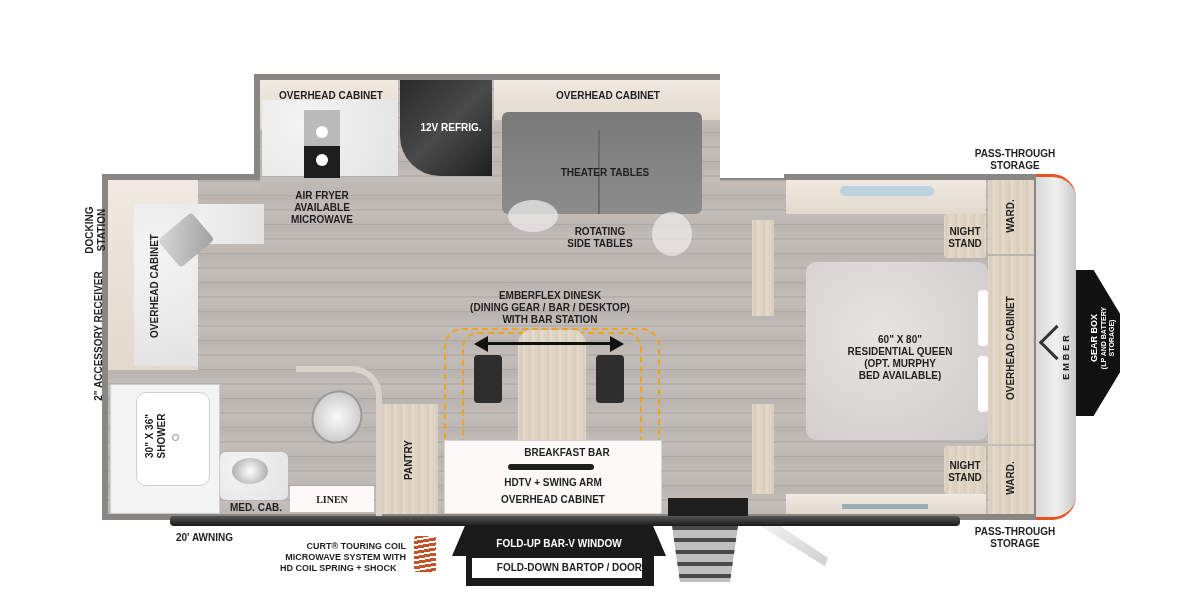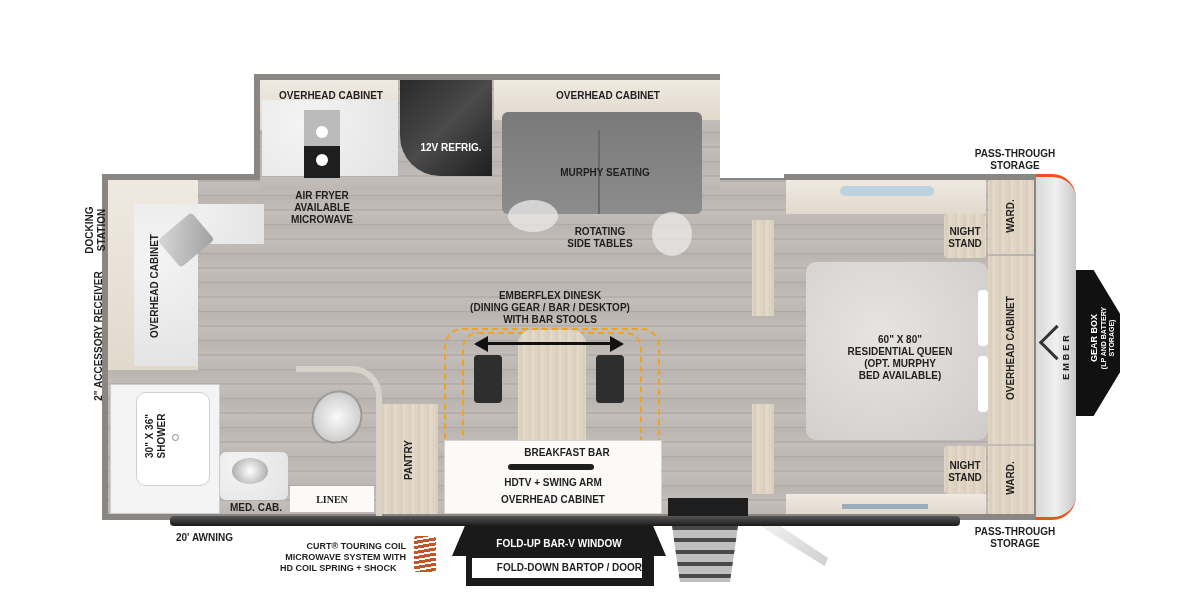--- a/index.html
+++ b/index.html
@@ -34,27 +34,27 @@
   <div class="lbl" style="left:264px;top:90px;width:134px;">OVERHEAD CABINET</div>
   <div class="abs" style="left:304px;top:110px;width:36px;height:68px;background:#bbb;"></div>
   <div class="abs" style="left:304px;top:146px;width:36px;height:32px;background:#1e1e1e;"></div>
   <div class="abs" style="left:316px;top:126px;width:12px;height:12px;border-radius:50%;background:#fff;"></div>
   <div class="abs" style="left:316px;top:154px;width:12px;height:12px;border-radius:50%;background:#fff;"></div>
   <div class="lbl" style="left:272px;top:190px;width:100px;">AIR FRYER</div>
   <div class="lbl" style="left:272px;top:202px;width:100px;">AVAILABLE</div>
   <div class="lbl" style="left:272px;top:214px;width:100px;">MICROWAVE</div>
 
   <div class="abs dark" style="left:400px;top:80px;width:92px;height:96px;border-radius:0 0 0 40px;"></div>
-  <div class="lbl white" style="left:406px;top:122px;width:90px;margin-top:20px;">12V REFRIG.</div>
+  <div class="lbl white" style="left:406px;top:122px;width:90px;">12V REFRIG.</div>
 
   <div class="abs cab" style="left:494px;top:80px;width:226px;height:40px;"></div>
   <div class="lbl" style="left:520px;top:90px;width:176px;">OVERHEAD CABINET</div>
   <div class="abs" style="left:502px;top:112px;width:200px;height:102px;background:linear-gradient(180deg,#7a7a7a,#8c8c8c);border-radius:6px;"></div>
   <div class="abs" style="left:598px;top:130px;width:2px;height:84px;background:#6a6a6a;"></div>
-  <div class="lbl white" style="left:530px;top:167px;width:150px;color:#1f1f1f;">MURPHY SEATING</div>
+  <div class="lbl white" style="left:530px;top:167px;width:150px;color:#1f1f1f;">THEATER TABLES</div>
   <div class="abs" style="left:508px;top:200px;width:50px;height:32px;border-radius:50%;background:rgba(235,235,235,0.75);"></div>
   <div class="abs" style="left:652px;top:212px;width:40px;height:44px;border-radius:50%;background:rgba(235,235,235,0.75);"></div>
   <div class="lbl" style="left:550px;top:226px;width:100px;">ROTATING</div>
   <div class="lbl" style="left:550px;top:238px;width:100px;">SIDE TABLES</div>
 
   <div class="abs cab" style="left:108px;top:180px;width:90px;height:190px;"></div>
   <div class="abs counter" style="left:134px;top:204px;width:130px;height:40px;"></div>
   <div class="abs counter" style="left:134px;top:204px;width:64px;height:162px;"></div>
   <div class="abs" style="left:164px;top:222px;width:44px;height:36px;background:linear-gradient(135deg,#d8d8d8,#a0a0a0);transform:rotate(-40deg);border-radius:4px;"></div>
   <div class="lbl vert" style="left:100px;top:280px;width:110px;">OVERHEAD CABINET</div>
@@ -75,21 +75,21 @@
   <div class="abs" style="left:232px;top:458px;width:36px;height:26px;border-radius:50%;background:radial-gradient(circle,#fff,#9c9c9c);"></div>
   <div class="lbl" style="left:222px;top:502px;width:68px;">MED. CAB.</div>
   <div class="abs cab" style="left:290px;top:486px;width:84px;height:26px;background:#fbfaf8;"></div>
   <div class="lbl" style="left:290px;top:494px;width:84px;font-family:Liberation Serif, serif;">LINEN</div>
 
   <div class="abs wood" style="left:380px;top:404px;width:58px;height:110px;"></div>
   <div class="lbl vert" style="left:384px;top:454px;width:50px;">PANTRY</div>
 
   <div class="lbl" style="left:450px;top:290px;width:200px;">EMBERFLEX DINESK</div>
   <div class="lbl" style="left:450px;top:302px;width:200px;">(DINING GEAR / BAR / DESKTOP)</div>
-  <div class="lbl" style="left:450px;top:314px;width:200px;">WITH BAR STOOLS</div>
+  <div class="lbl" style="left:450px;top:314px;width:200px;">WITH BAR STATION</div>
   <div class="abs" style="left:444px;top:328px;width:216px;height:114px;border:2px dashed #f2a21b;border-bottom:none;border-radius:18px 18px 0 0;box-sizing:border-box;"></div>
   <div class="abs" style="left:462px;top:332px;width:180px;height:110px;border:2px dashed #f2a21b;border-bottom:none;border-radius:16px 16px 0 0;box-sizing:border-box;"></div>
   <div class="abs wood" style="left:518px;top:330px;width:68px;height:112px;border-radius:14px 14px 0 0;"></div>
   <div class="abs" style="left:478px;top:342px;width:142px;height:3px;background:#111;"></div>
   <div class="abs" style="left:474px;top:336px;width:0;height:0;border-top:8px solid transparent;border-bottom:8px solid transparent;border-right:14px solid #111;"></div>
   <div class="abs" style="left:610px;top:336px;width:0;height:0;border-top:8px solid transparent;border-bottom:8px solid transparent;border-left:14px solid #111;"></div>
   <div class="abs" style="left:474px;top:355px;width:28px;height:48px;background:#2e2e2e;border-radius:4px;"></div>
   <div class="abs" style="left:596px;top:355px;width:28px;height:48px;background:#2e2e2e;border-radius:4px;"></div>
 
   <div class="abs" style="left:444px;top:440px;width:218px;height:74px;background:#fbfaf8;border:1px solid #d8d2cb;box-sizing:border-box;"></div>

